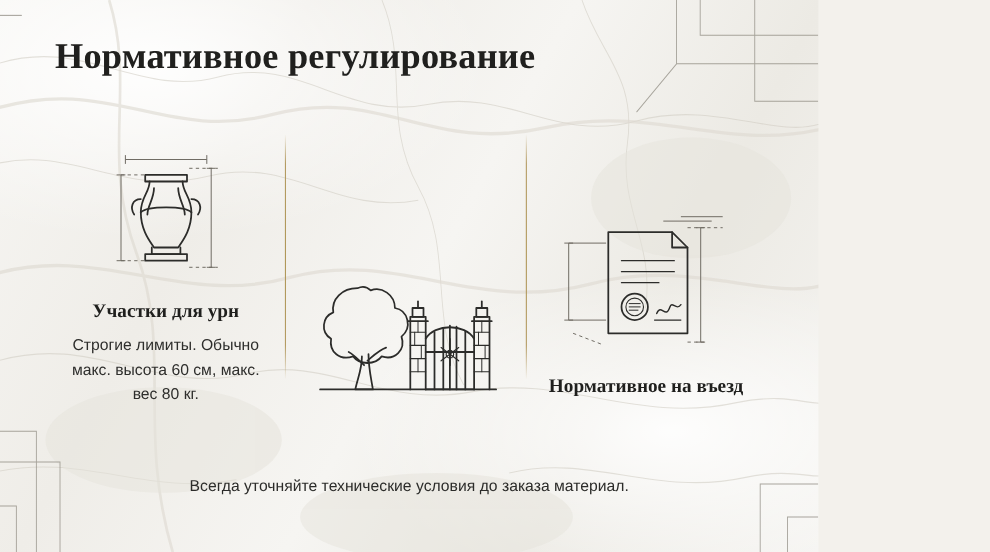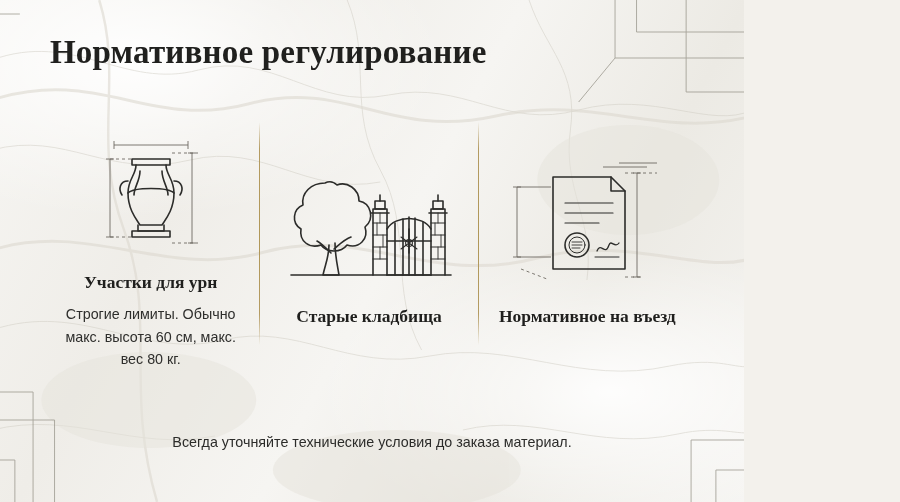--- a/index.html
+++ b/index.html
@@ -45,21 +45,21 @@
     color: #20201e;
     margin: 0;
   }
 
   .columns {
     position: absolute;
     left: 42px;
     right: 48px;
     top: 118px;
     display: flex;
-    align-items: center;
+    align-items: flex-end;
   }
 
   .col {
     flex: 1 1 0;
     padding: 0 18px;
     box-sizing: border-box;
     text-align: center;
     position: relative;
   }
   .divider {
@@ -233,21 +233,20 @@
             <path d="M108,72 C116,58 144,58 152,72"></path>
             <path d="M108,118 L152,118"></path>
             <path d="M116,118 L116,66 M124,118 L124,62 M130,118 L130,60 M136,118 L136,61 M144,118 L144,65"></path>
             <path d="M108,84 L152,84"></path>
             <path d="M130,72 L130,96"></path>
             <path d="M122,80 L138,92 M138,80 L122,92" stroke-width="1.1"></path>
             <circle cx="130" cy="86" r="3.4" stroke-width="1.1"></circle>
           </g>
         </svg>
       </div>
-      <h2 class="col-title">Старые кладбища</h2>
     </div>
 
     <div class="divider"></div>
 
     <div class="col">
       <div class="icon-wrap">
         <svg width="160" height="130" viewBox="0 0 160 130" aria-hidden="true">
           <g fill="none" stroke="#2c2c2a" stroke-width="1.6" stroke-linecap="round" stroke-linejoin="round">
 
             <path d="M46,20 L104,20 L118,34 L118,112 L46,112 Z"></path>

